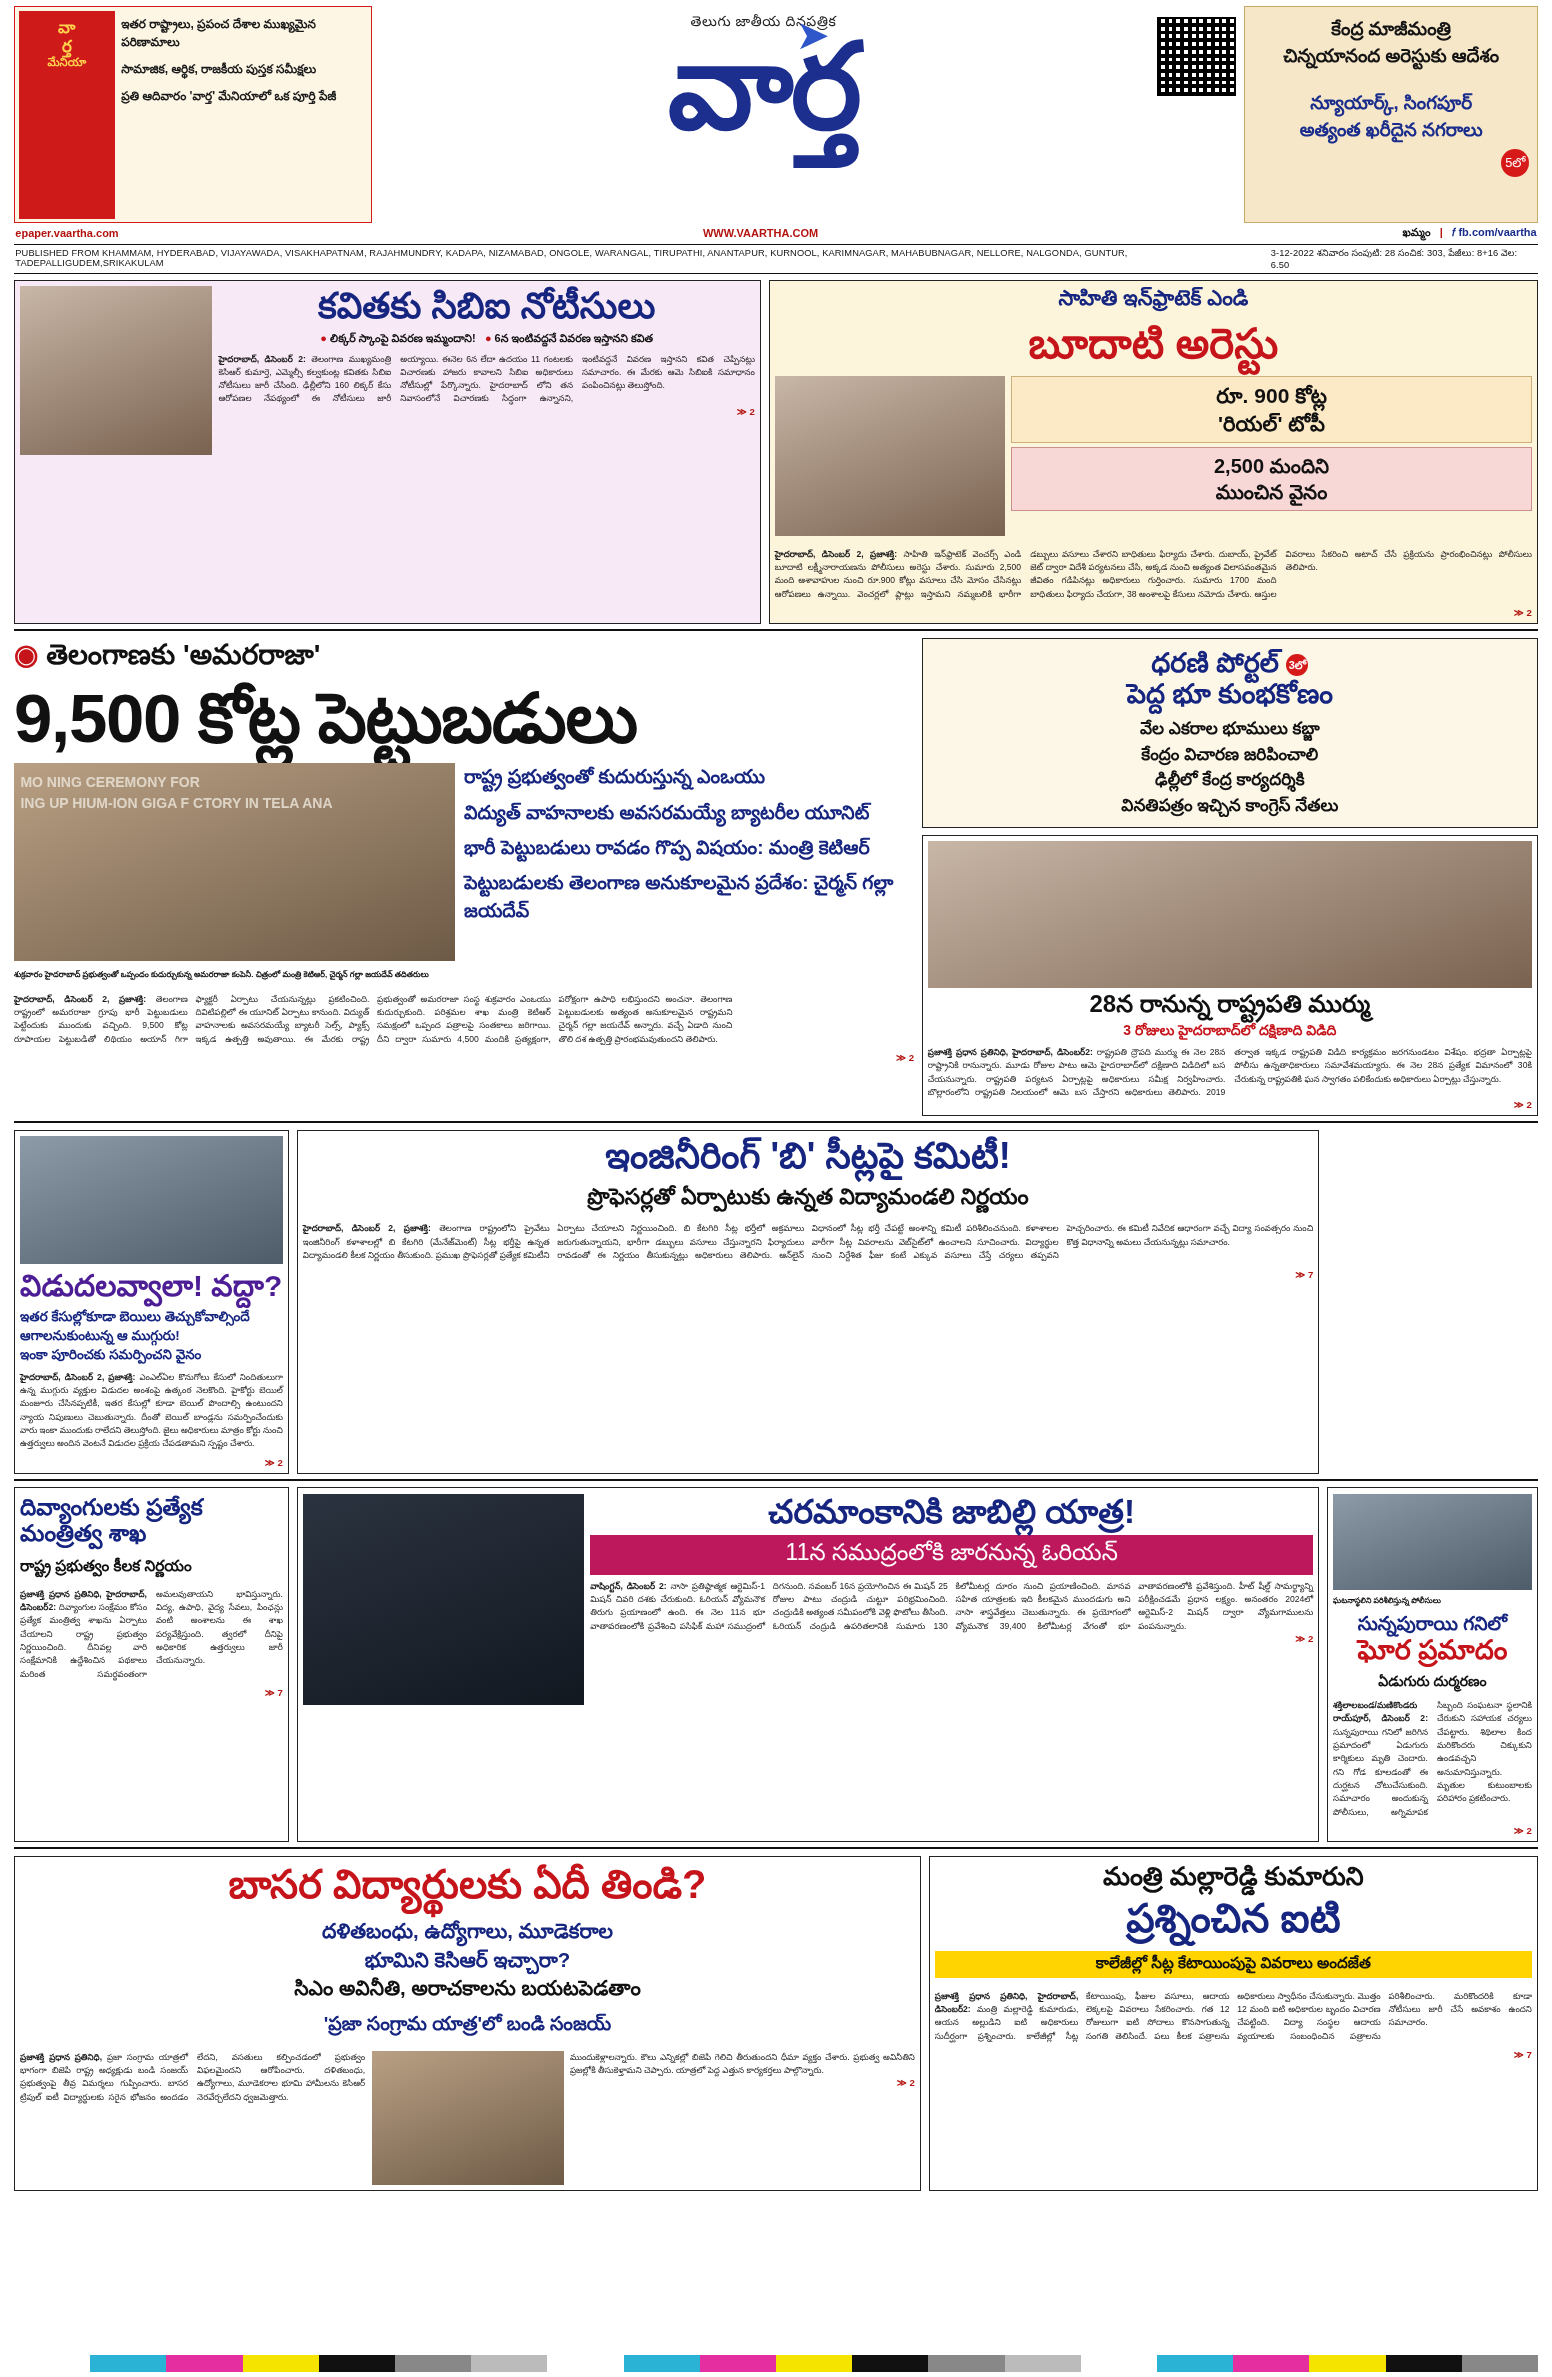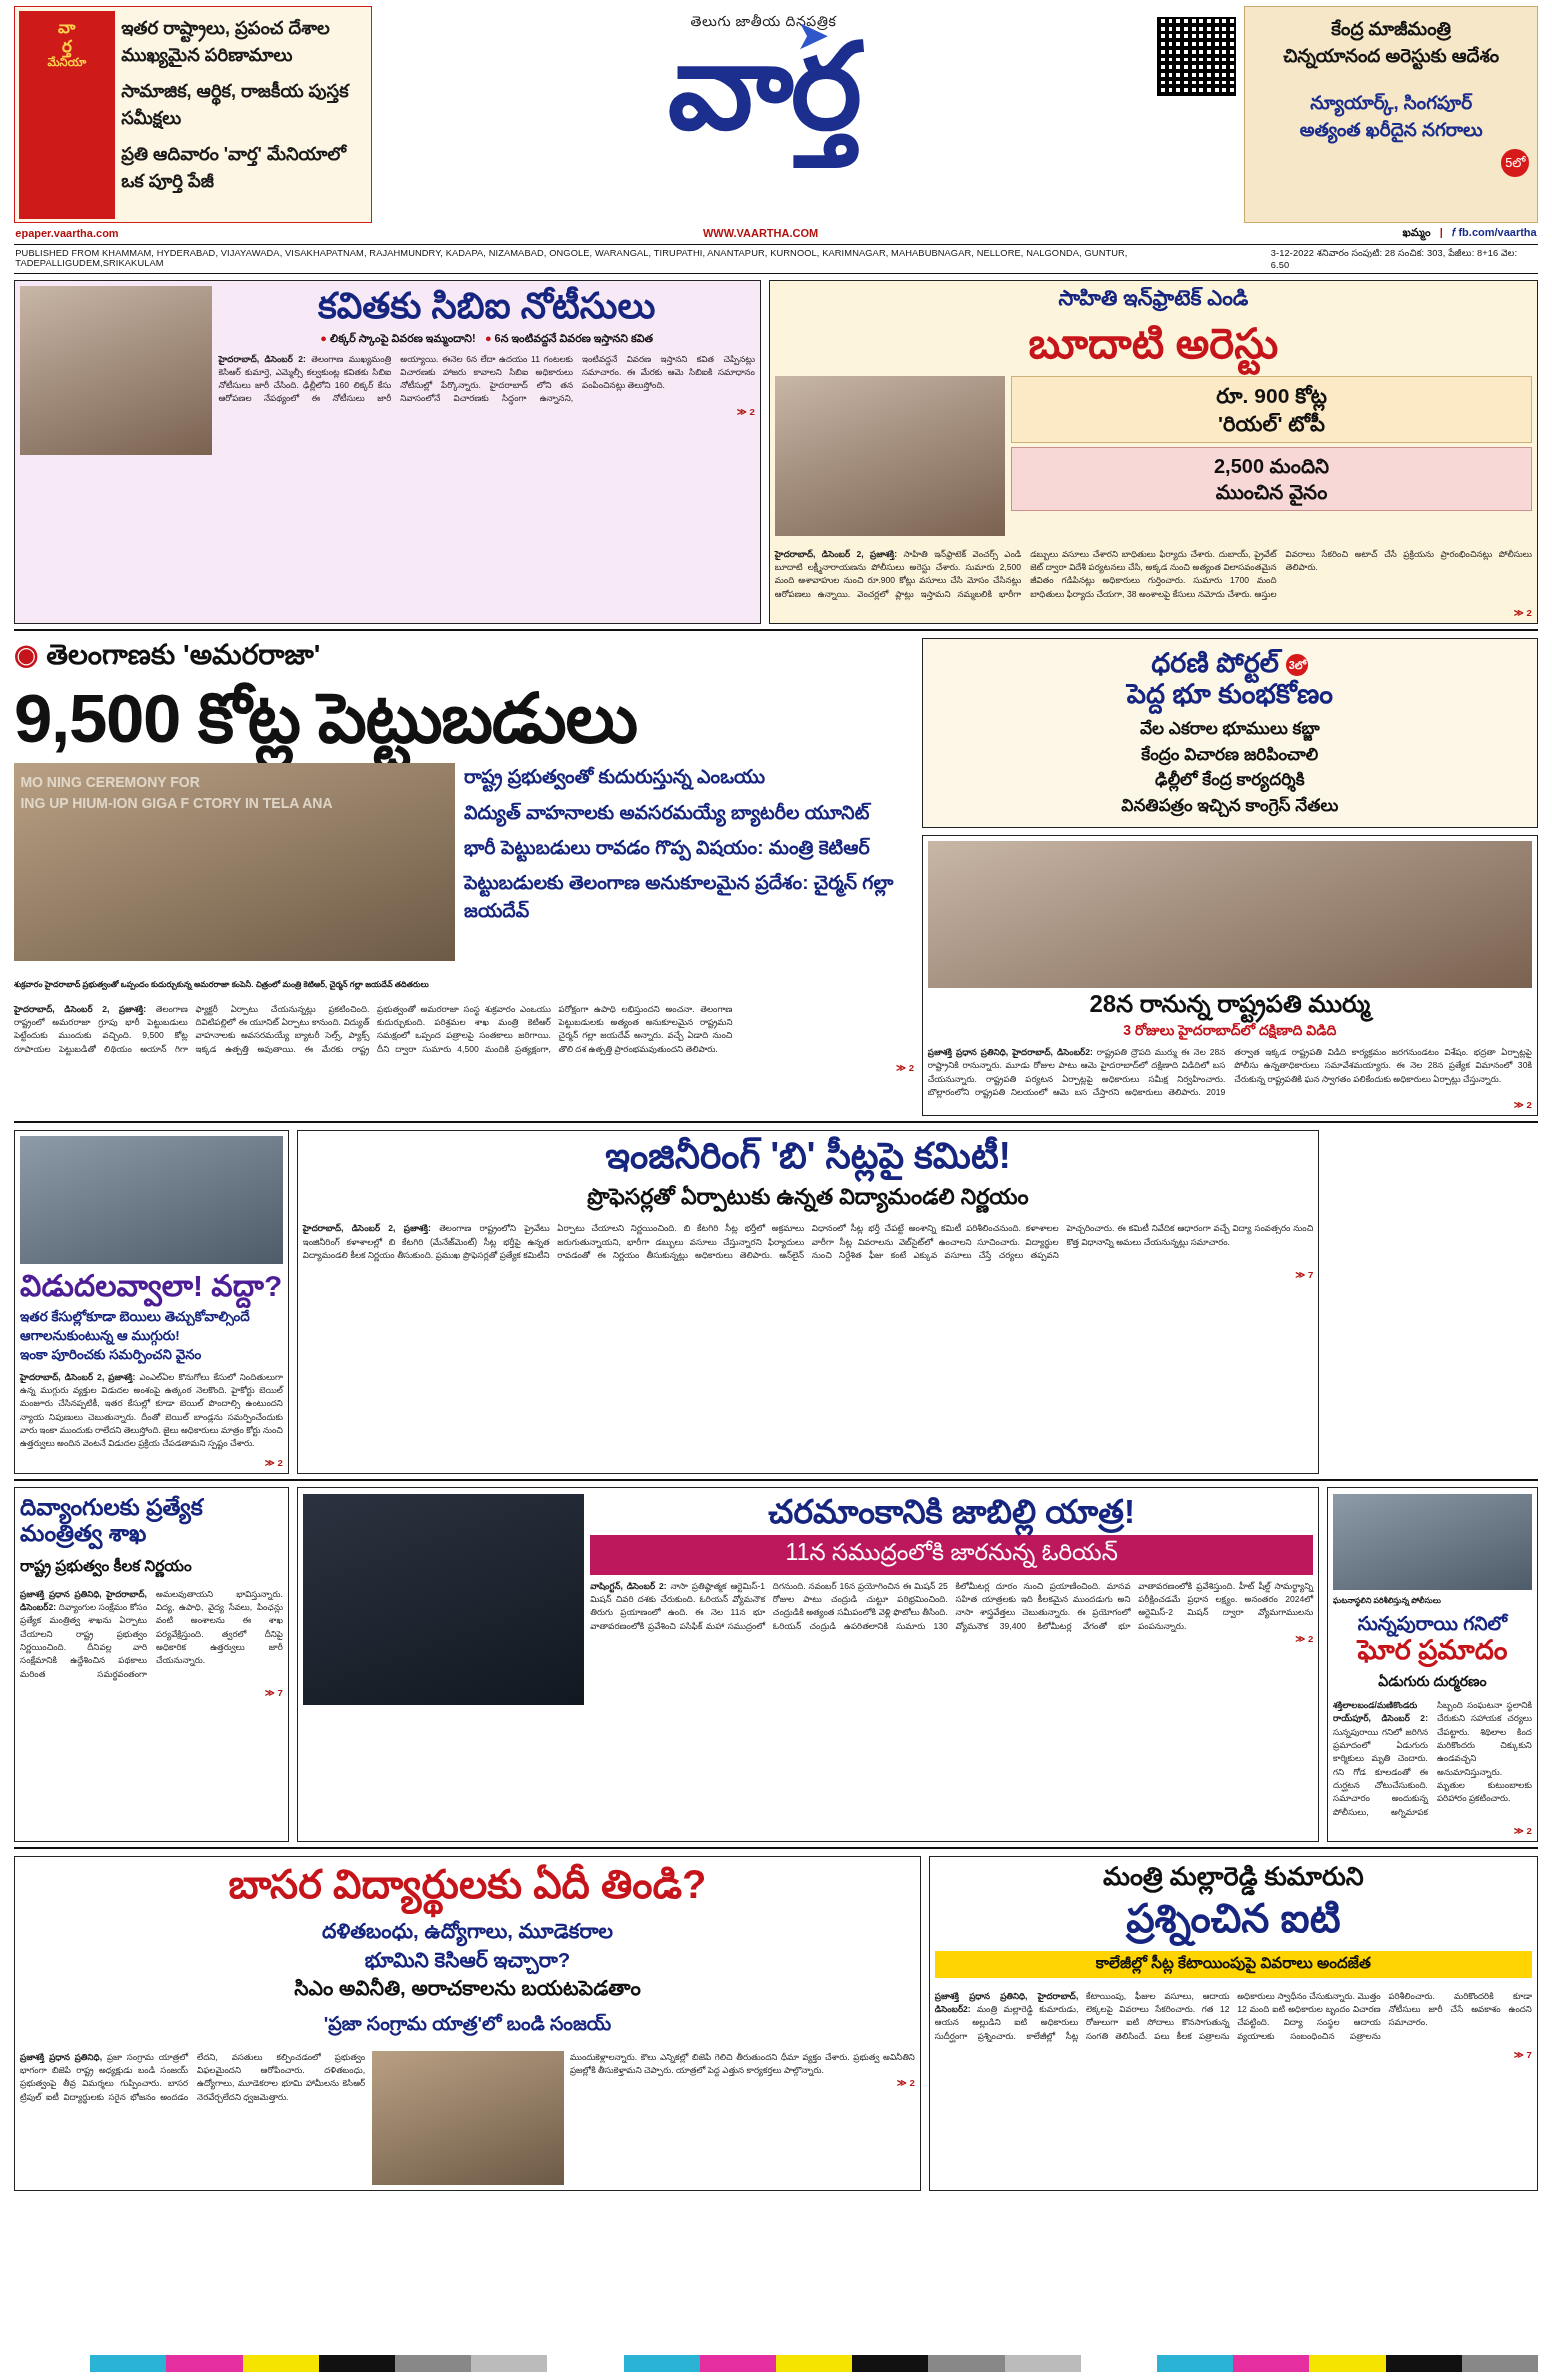--- a/index.html
+++ b/index.html
@@ -39,21 +39,21 @@
     font-size: 16.6px;
     line-height: 1.15;
     padding: 6.4px 3.8px;
     text-align: center;
     writing-mode: horizontal-tb;
   }
   .mast-left-red span { display: block; }
   .mast-left-text {
     flex: 1;
     padding: 3.8px 6.4px;
-    font-size: 18px;
+    font-size: 12px;
     line-height: 1.5;
     color: #1a1a1a;
     font-weight: 600;
   }
   .mast-left-text .blk { margin-bottom: 9px; }
   .mast-center {
     flex: 1;
     text-align: center;
     position: relative;
     padding-top: 6.4px;
@@ -315,21 +315,21 @@
       <div style="font-size:28px;font-weight:bold;color:#111">
         <span style="color:#c6141b">◉</span> <span>తెలంగాణకు 'అమరరాజా'</span>
       </div>
       <div style="font-size:69px;font-weight:bold;color:#111;line-height:1.0;letter-spacing:-1.3px">9,500 కోట్ల పెట్టుబడులు</div>
       <div style="display:flex;gap:9px;margin-top:3.8px">
         <div style="width:441px">
           <div class="photo warm" style="height:198px">
             <div style="position:absolute;top:9px;left:6.4px;color:#e9e2d6;font-size:14px;font-weight:bold;line-height:1.5;opacity:.85;white-space:pre-line">MO    NING CEREMONY FOR
 ING UP           HIUM-ION GIGA  F CTORY IN TELA   ANA</div>
           </div>
-          <div style="font-size:8px;font-weight:bold;padding-top:19px">శుక్రవారం హైదరాబాద్ ప్రభుత్వంతో ఒప్పందం కుదుర్చుకున్న అమరరాజా కంపెనీ. చిత్రంలో మంత్రి కెటిఆర్, చైర్మన్ గల్లా జయదేవ్ తదితరులు</div>
+          <div style="font-size:8px;font-weight:bold;padding-top:9px">శుక్రవారం హైదరాబాద్ ప్రభుత్వంతో ఒప్పందం కుదుర్చుకున్న అమరరాజా కంపెనీ. చిత్రంలో మంత్రి కెటిఆర్, చైర్మన్ గల్లా జయదేవ్ తదితరులు</div>
         </div>
         <div style="flex:1;font-size:19px;font-weight:bold;color:#16257f;line-height:1.45">
           <div>రాష్ట్ర ప్రభుత్వంతో కుదురుస్తున్న ఎంఒయు</div>
           <div style="margin-top:7.7px">విద్యుత్ వాహనాలకు అవసరమయ్యే బ్యాటరీల యూనిట్</div>
           <div style="margin-top:7.7px">భారీ పెట్టుబడులు రావడం గొప్ప విషయం: మంత్రి కెటిఆర్</div>
           <div style="margin-top:7.7px">పెట్టుబడులకు తెలంగాణ అనుకూలమైన ప్రదేశం: చైర్మన్ గల్లా జయదేవ్</div>
         </div>
       </div>
       <div class="body-text cols5" style="margin-top:5.1px"><b>హైదరాబాద్, డిసెంబర్ 2, ప్రజాశక్తి:</b> <span>తెలంగాణ రాష్ట్రంలో అమరరాజా గ్రూపు భారీ పెట్టుబడులు పెట్టేందుకు ముందుకు వచ్చింది. 9,500 కోట్ల రూపాయల పెట్టుబడితో లిథియం అయాన్ గిగా ఫ్యాక్టరీ ఏర్పాటు చేయనున్నట్లు ప్రకటించింది. దివిటిపల్లిలో ఈ యూనిట్ ఏర్పాటు కానుంది. విద్యుత్ వాహనాలకు అవసరమయ్యే బ్యాటరీ సెల్స్, ప్యాక్స్ ఇక్కడ ఉత్పత్తి అవుతాయి. ఈ మేరకు రాష్ట్ర ప్రభుత్వంతో అమరరాజా సంస్థ శుక్రవారం ఎంఒయు కుదుర్చుకుంది. పరిశ్రమల శాఖ మంత్రి కెటిఆర్ సమక్షంలో ఒప్పంద పత్రాలపై సంతకాలు జరిగాయి. దీని ద్వారా సుమారు 4,500 మందికి ప్రత్యక్షంగా, పరోక్షంగా ఉపాధి లభిస్తుందని అంచనా. తెలంగాణ పెట్టుబడులకు అత్యంత అనుకూలమైన రాష్ట్రమని చైర్మన్ గల్లా జయదేవ్ అన్నారు. వచ్చే ఏడాది నుంచి తొలి దశ ఉత్పత్తి ప్రారంభమవుతుందని తెలిపారు.</span></div>
       <div class="jump-line jump">≫ <span>2</span></div>

